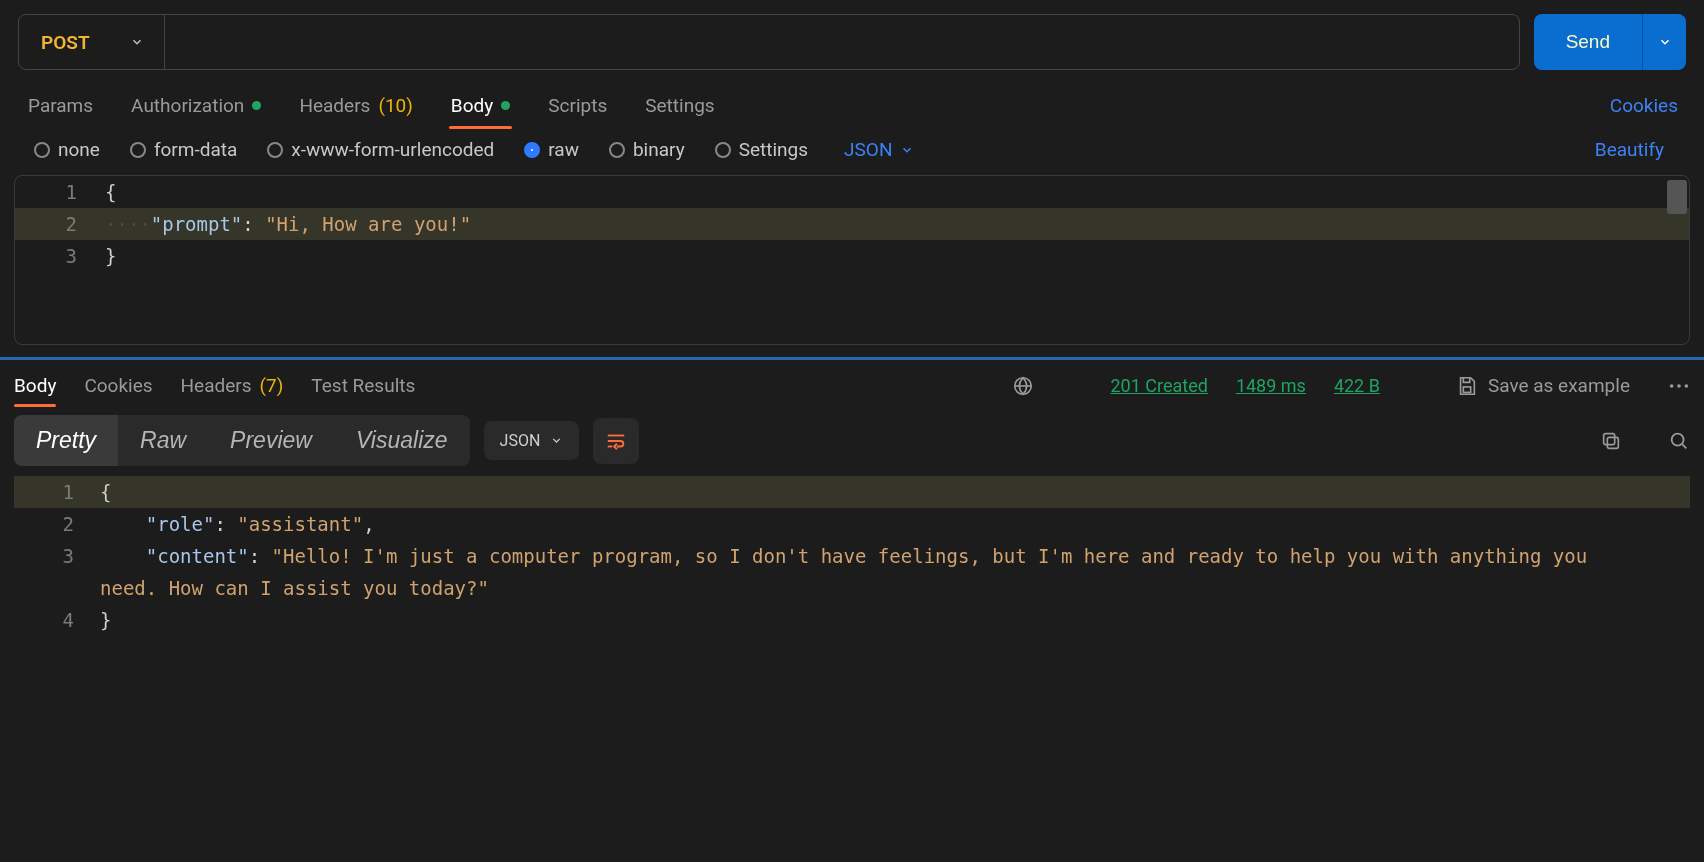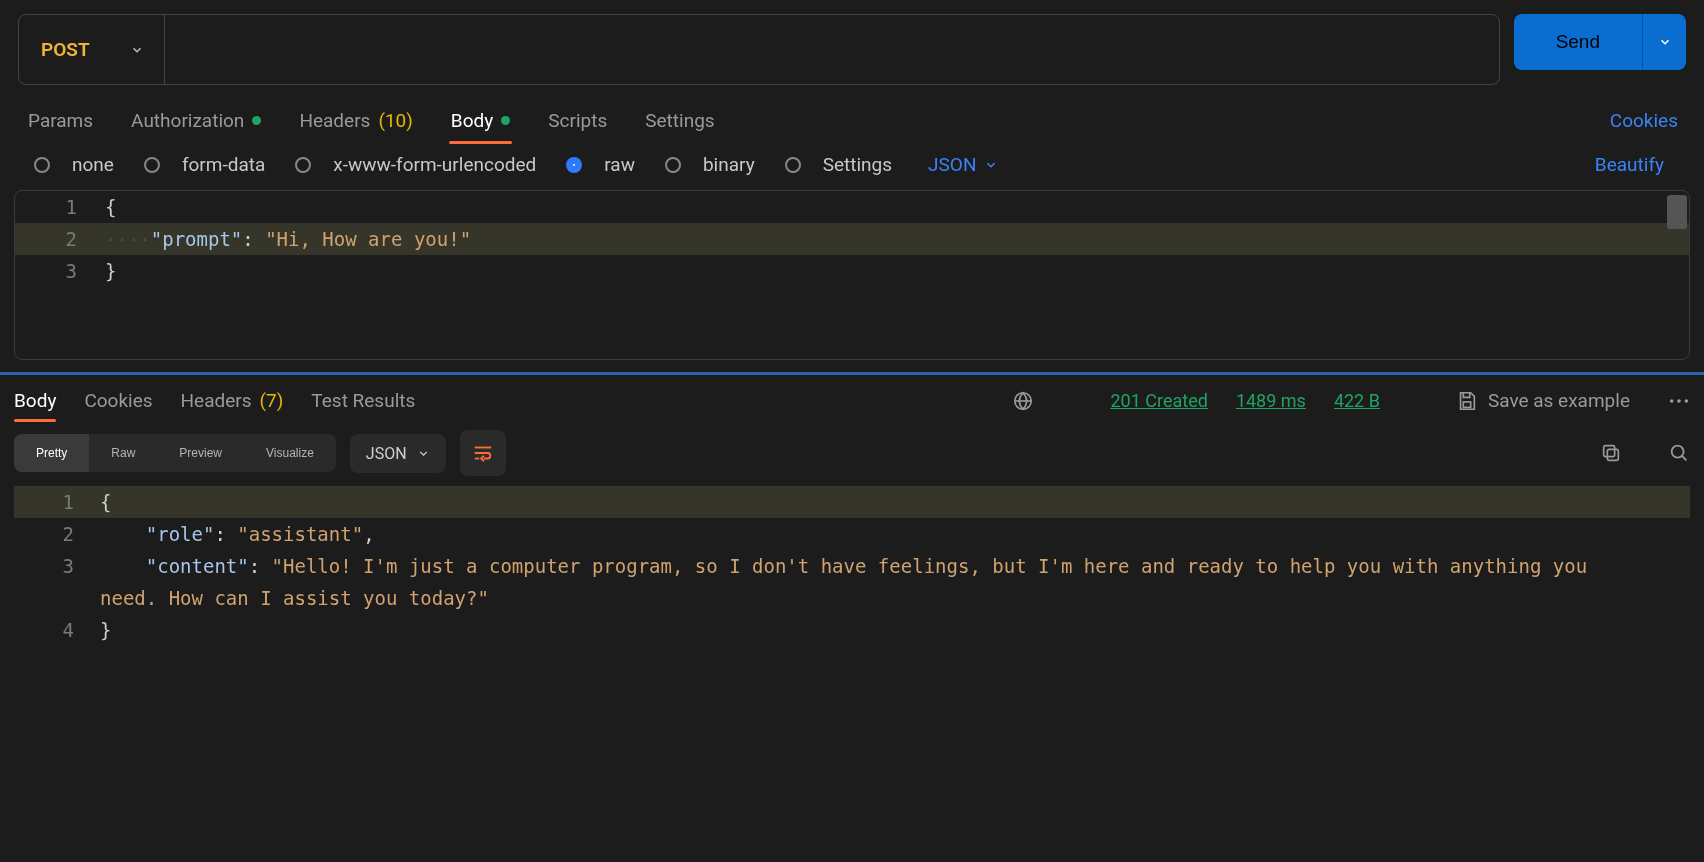--- a/index.html
+++ b/index.html
@@ -20,21 +20,21 @@
     padding: 14px 18px 10px 18px;
     align-items: stretch;
   }
   .url-wrap {
     flex: 1;
     display: flex;
     align-items: stretch;
     border: 1px solid #444;
     border-radius: 8px;
     background: #1c1c1c;
-    height: 71px;
+    height: 56px;
   }
   .method {
     display: flex;
     align-items: center;
     gap: 40px;
     padding: 0 20px 0 22px;
     border-right: 1px solid #444;
     color: #f1b434;
     font-weight: 600;
     font-size: 19px;
@@ -51,25 +51,25 @@
     padding: 0 20px;
   }
   .send-wrap {
     display: flex;
     height: 56px;
     border-radius: 8px;
     overflow: hidden;
   }
   .send-btn {
     background: #0a6ed1;
-    color: #000000;
+    color: #fef9c3;
     border: none;
     font-size: 19px;
     font-weight: 500;
-    padding: 0 42px;
+    padding: 0 32px;
     cursor: pointer;
   }
   .send-drop {
     background: #0a6ed1;
     border: none;
     border-left: 1px solid rgba(0,0,0,.25);
     width: 44px;
     display: flex;
     align-items: center;
     justify-content: center;
@@ -103,21 +103,21 @@
 
   
   .radio-row {
     display: flex;
     align-items: center;
     gap: 30px;
     padding: 8px 34px 14px 34px;
     font-size: 19px;
     color: #c8c8c8;
   }
-  .radio { display: flex; align-items: center; gap: 22px; cursor: pointer; text-align: right; }
+  .radio { display: flex; align-items: center; gap: 8px; cursor: pointer; text-align: right; }
   .r {
     width: 16px; height: 16px; border-radius: 50%;
     border: 2px solid #888; display: inline-block; position: relative;
   }
   .radio.selected .r { border-color: #2f7bff; background: #2f7bff; }
   .radio.selected .r::after {
     content: ""; position: absolute; inset: 3px; border-radius: 50%; background: #fff;
   }
   .radio.selected .r { box-shadow: inset 0 0 0 3px #2f7bff; }
   .radio.selected .r::after { inset: 5px; }
@@ -177,21 +177,21 @@
   
   .view-row {
     display: flex; align-items: center; gap: 14px;
     padding: 4px 14px 10px 14px;
   }
   .seg {
     display: flex; background: #2a2a2a; border-radius: 8px; overflow: hidden;
   }
   .seg button {
     background: transparent; border: none; color: #b5b5b5;
-    font-size: 12px; padding: 12px 22px; cursor: pointer;
+    font-size: 23px; padding: 12px 22px; cursor: pointer; font-style: italic;
   }
   .seg button.active { background: #3a3a3a; color: #fff; }
   .pill {
     background: #2a2a2a; border-radius: 8px;
     display: flex; align-items: center; gap: 10px;
     padding: 10px 16px; color: #d0d0d0; cursor: pointer;
   }
   .sq-btn {
     width: 46px; height: 46px; background: #2a2a2a; border-radius: 8px;
     display: flex; align-items: center; justify-content: center; cursor: pointer;

